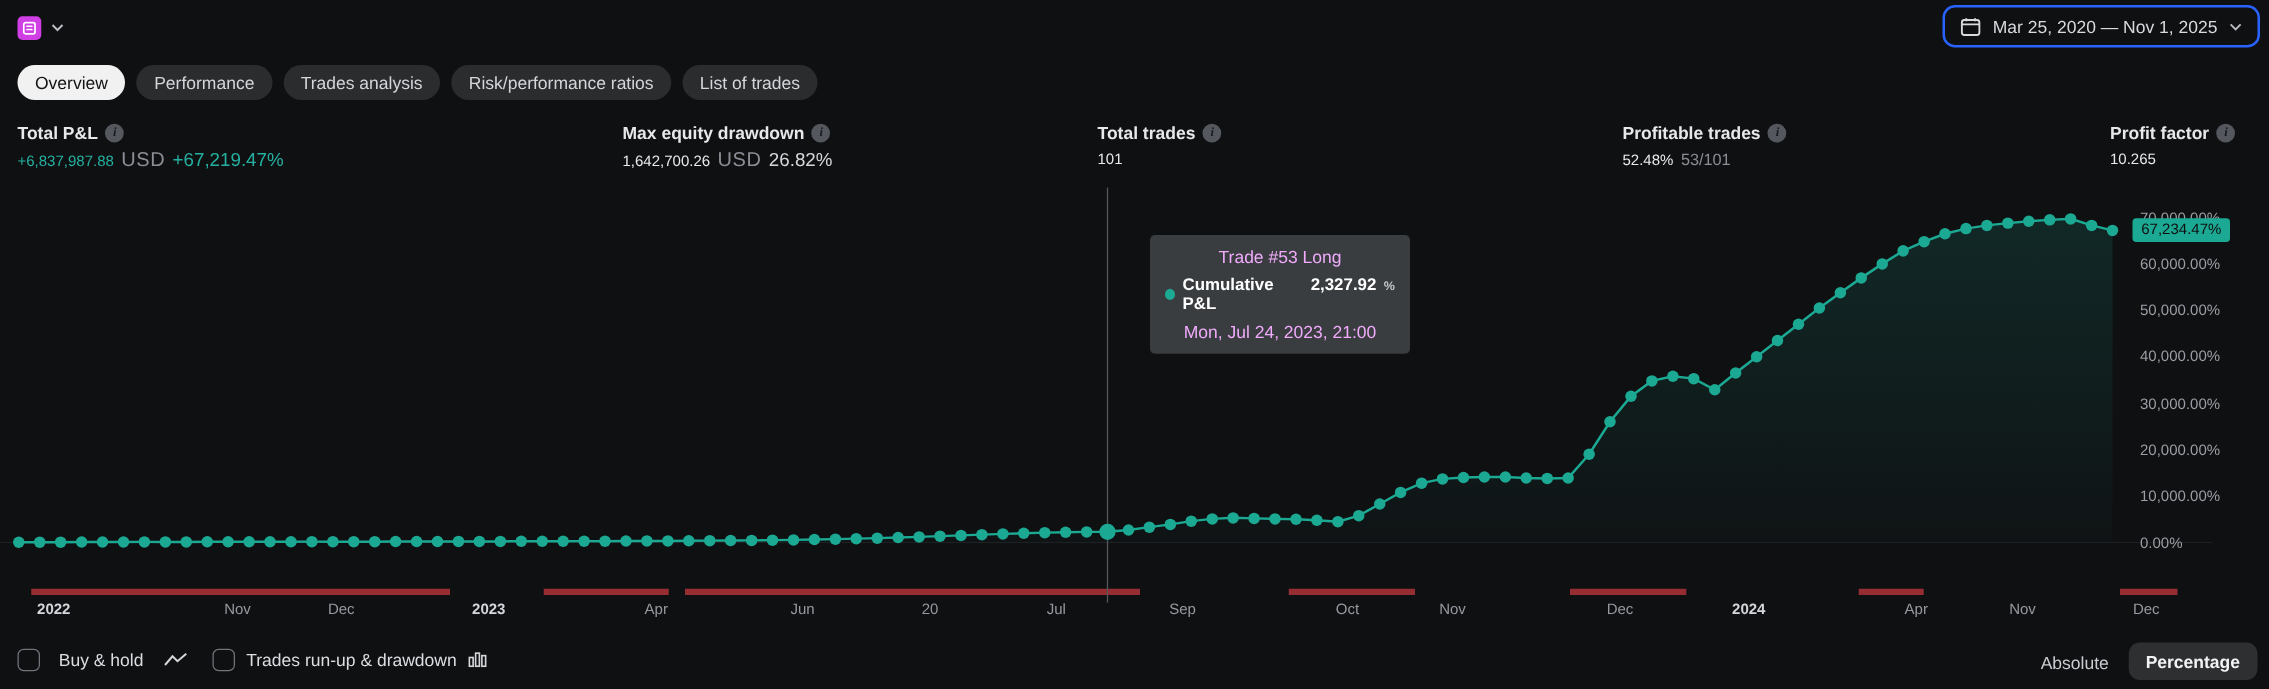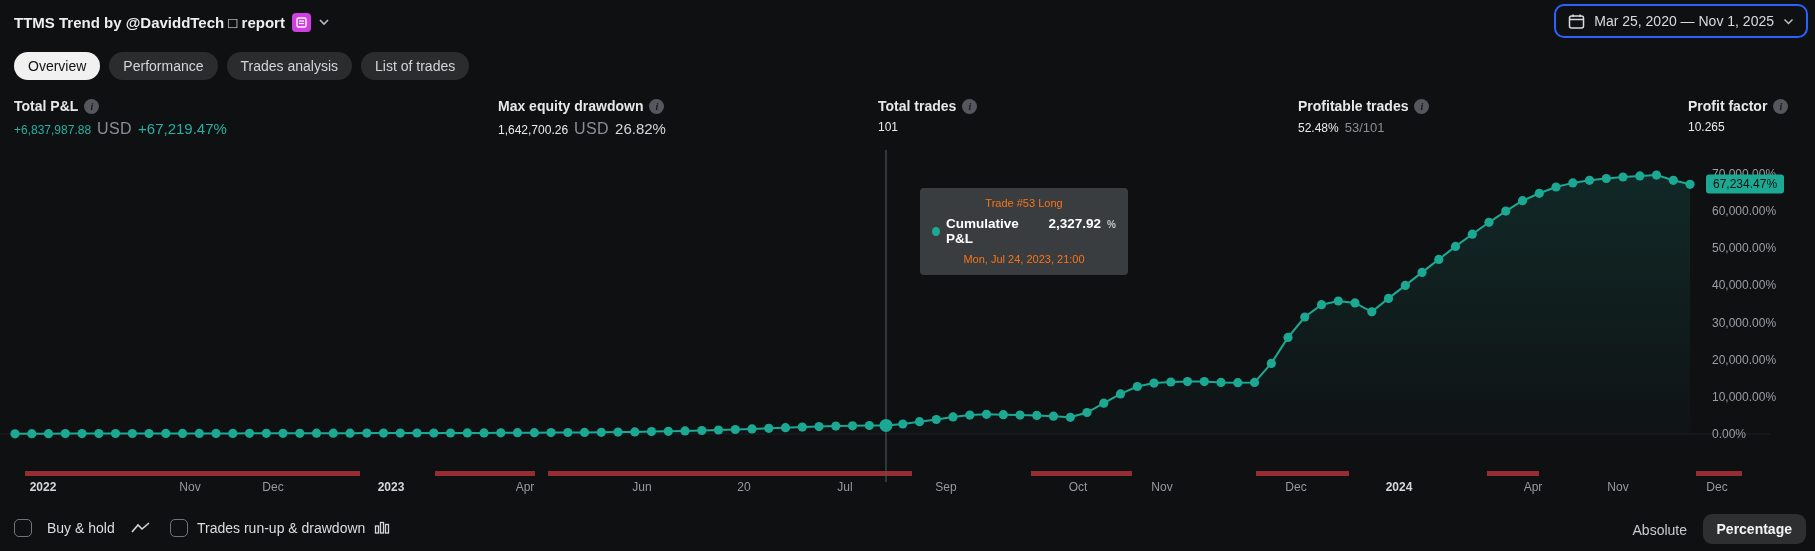--- a/index.html
+++ b/index.html
@@ -37,21 +37,21 @@
   .v-sec { font-size:15px; color:#d5d7db; }
   .v-sec.dim { font-size:13px; color:#8b8e94; }
   
   #chart-svg { position:absolute; top:0; left:0; }
   .y-tick { position:absolute; left:1712px; transform:translateY(-50%); font-size:12px; color:#9b9ea4; white-space:nowrap; }
   .cur-badge { position:absolute; left:1706px; transform:translateY(-50%); background:#1ca993; color:#0d0f10; font-size:12px; padding:2px 7px 3px; border-radius:3px; white-space:nowrap; }
   .x-lab { position:absolute; top:480px; transform:translateX(-50%); font-size:12px; color:#96999f; white-space:nowrap;margin-left:16px; }
   .x-lab.bold { color:#d3d6da; font-weight:700; }
   
   .tooltip { position:absolute; left:920px; top:188px; width:208px; background:#3a3d40; border-radius:4px; padding:9px 12px 10px; display:flex; flex-direction:column; gap:7px; align-items:center; }
-  .tt-title, .tt-date { font-size:11px; color:#f97316; }
+  .tt-title, .tt-date { font-size:14px; color:#f0abfc; }
   .tt-row { display:flex; align-items:baseline; gap:6px; }
   .tt-dot { width:9px; height:9px; border-radius:50%; background:#1ca993; align-self:center; }
   .tt-series, .tt-val { font-size:13.5px; font-weight:700; color:#ffffff; }
   .tt-val { margin-left:4px; }
   .tt-unit { font-size:10px; color:#c3c6ca; font-weight:700; }
   
   .bottom { position:absolute; top:514px; left:0; width:1815px; height:32px; }
   .chk-item { position:absolute; top:0; display:flex; align-items:center; gap:9px; cursor:pointer; height:28px; }
   .chk-box { width:18px; height:18px; border:1.5px solid #71747a; border-radius:5px; background:transparent; }
   .chk-lab { font-size:14px; color:#dcdee2; white-space:nowrap; }
@@ -176,21 +176,20 @@
     <circle cx="1589.5" cy="180.3" r="4.6" fill="#1ca993"></circle>
     <circle cx="1606.3" cy="178.5" r="4.6" fill="#1ca993"></circle>
     <circle cx="1623.0" cy="177.0" r="4.6" fill="#1ca993"></circle>
     <circle cx="1639.8" cy="175.9" r="4.6" fill="#1ca993"></circle>
     <circle cx="1656.5" cy="175.1" r="4.6" fill="#1ca993"></circle>
     <circle cx="1673.3" cy="180.3" r="4.6" fill="#1ca993"></circle>
     <circle cx="1690.0" cy="184.3" r="4.6" fill="#1ca993"></circle>
   </svg>
 
 <div class="title-row">
-  <span class="page-title">TTMS Trend by @DaviddTech □ report</span>
   <span class="report-icon">
     <svg width="11" height="11" viewBox="0 0 11 11">
         <rect x="1" y="1" width="9" height="9" rx="1.5" fill="none" stroke="#fff" stroke-width="1.4"></rect>
         <line x1="3" y1="4" x2="8" y2="4" stroke="#fff" stroke-width="1.2"></line>
         <line x1="3" y1="6.5" x2="8" y2="6.5" stroke="#fff" stroke-width="1.2"></line>
       </svg>
   </span>
   <span class="chev">
     <svg width="12" height="8" viewBox="0 0 12 8">
         <polyline points="2,2 6,6 10,2" fill="none" stroke="#babdc2" stroke-width="1.6"></polyline>
@@ -212,20 +211,21 @@
     <svg width="11" height="7" viewBox="0 0 11 7">
         <polyline points="1.5,1.5 5.5,5.5 9.5,1.5" fill="none" stroke="#babdc2" stroke-width="1.5"></polyline>
       </svg>
   </span>
 </button>
 
 <div class="tabs" id="tabs">
     <button class="tab active">Overview</button>
     <button class="tab">Performance</button>
     <button class="tab">Trades analysis</button>
+    <button class="tab">Risk/performance ratios</button>
     <button class="tab">List of trades</button>
   </div>
 
 <div class="stats" id="stats">
     <div class="stat" style="left: 14px;">
       <div class="lbl">
         <span>Total P&amp;L</span>
         <span class="info-i">i</span>
       </div>
       <div class="vals">

